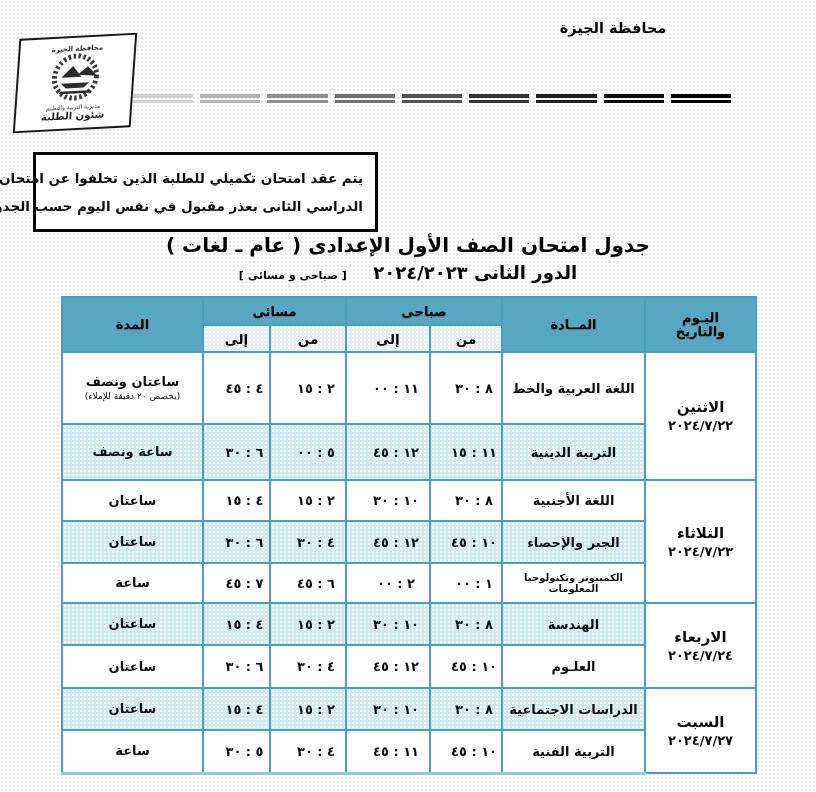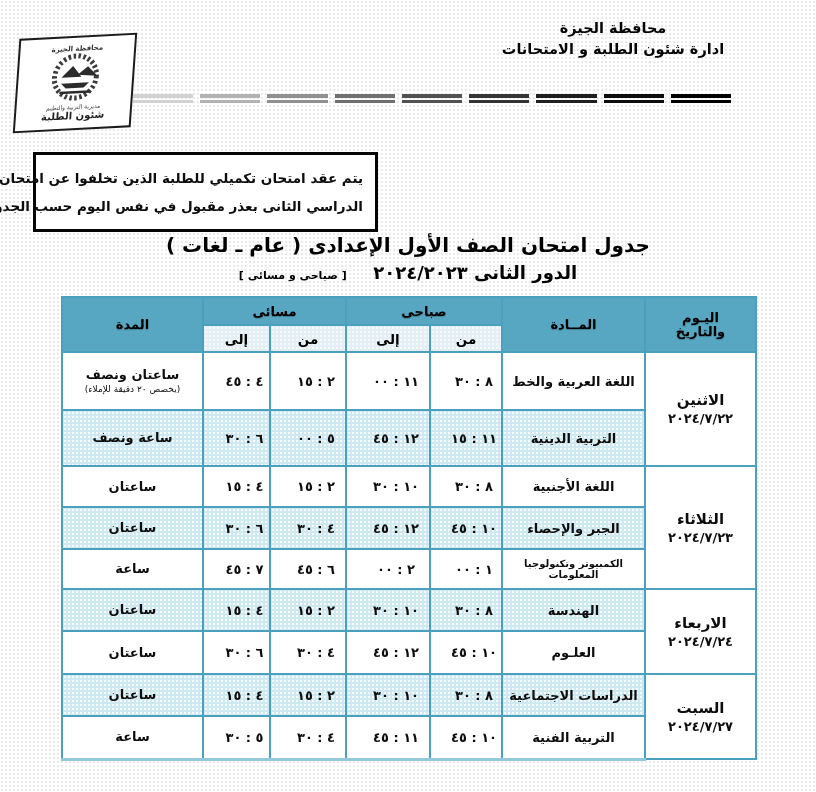--- a/index.html
+++ b/index.html
@@ -105,21 +105,21 @@
   }
   .day-name { font-size:15px; font-weight:bold; line-height:19px; }
   .day-date { font-size:13px; font-weight:bold; line-height:17px; }
   td.subject-cell { font-size:13px; font-weight:bold; padding:8px 6px; }
   td.subject-cell.small { font-size:10px; }
   td.time-cell { direction:ltr; font-size:13px; font-weight:bold;padding-left:16px; }
   td.duration-cell { font-weight:bold; }
   .duration-main { font-size:13px; line-height:16px; }
   .duration-note { font-size:9px; font-weight:normal; line-height:12px; }
 
-  tr.r0 td{height:58px;margin-top:46px;} tr.r1 td{height:56px;} tr.r2 td{height:41px;}
+  tr.r0 td{height:72px;margin-top:46px;} tr.r1 td{height:56px;} tr.r2 td{height:41px;}
   tr.r3 td{height:42px;} tr.r4 td{height:29px;} tr.r5 td{height:42px;}
   tr.r6 td{height:43px;} tr.r7 td{height:42px;} tr.r8 td{height:43px;}
   table.exam tbody tr:last-child td { border-bottom:3px solid #93cadb; }
 </style>
 </head>
 <body>
 
 <div class="page">
 
   <div class="stamp">
@@ -130,21 +130,20 @@
       <path d="M44 22 L54 14 L64 24 Z" fill="#2b2b2b"></path>
       <path d="M28 30 h28 l-5 5 h-18 z" fill="#2b2b2b"></path>
       <rect x="27" y="38" width="30" height="2.5" fill="#2b2b2b"></rect>
     </svg>
     <div class="stamp-mid">مديرية التربية والتعليم</div>
     <div class="stamp-bottom">شئون الطلبة</div>
   </div>
 
   <div class="letterhead">
     <div>محافظة الجيزة</div>
-    <div>ادارة شئون الطلبة و الامتحانات</div>
   </div>
 
   <div class="divider">
     <span class="seg"></span>
     <span class="seg"></span>
     <span class="seg"></span>
     <span class="seg"></span>
     <span class="seg"></span>
     <span class="seg"></span>
     <span class="seg"></span>

